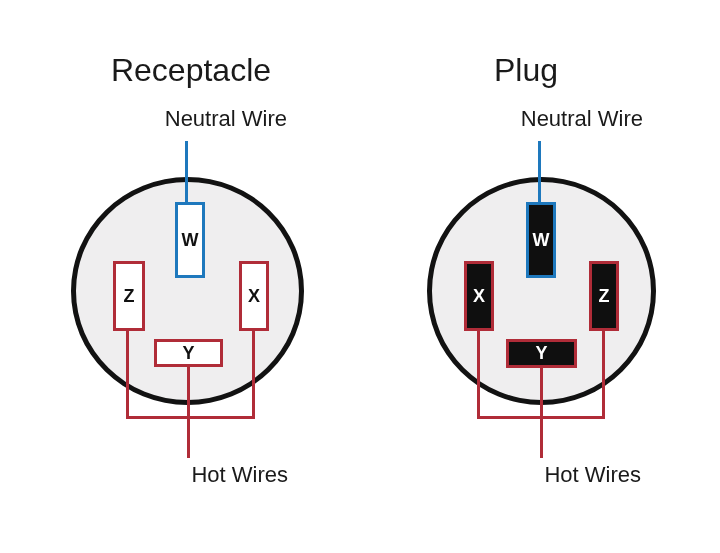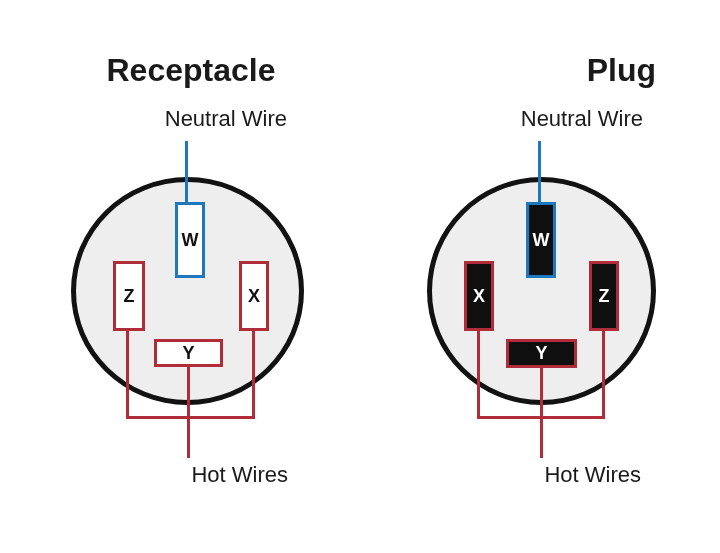--- a/index.html
+++ b/index.html
@@ -8,21 +8,21 @@
     background:#ffffff;
   }
   .stage{
     position:relative;
     width:720px;height:553px;
     background:var(--background,#fff);
     overflow:hidden;
   }
   .abs{position:absolute;box-sizing:border-box;}
   .title{
-    font-size:32px;font-weight:bold;color:#1a1a1a;
+    font-size:32px;font-weight:normal;color:#1a1a1a;
     text-align:center;letter-spacing:0px;
   }
   .wire-label{
     font-size:22px;color:#1a1a1a;text-align:right;
   }
   .circle{
     border:5px solid var(--outline,#121212);
     border-radius:50%;
     background:var(--circleFill,#efeeef);
   }
@@ -64,21 +64,21 @@
     <div class="abs slot border-blue" style="left:175px;top:202px;width:30px;height:76px;">W</div>
     <div class="abs slot border-red" style="left:113px;top:261px;width:32px;height:70px;">Z</div>
     <div class="abs slot border-red" style="left:239px;top:261px;width:30px;height:70px;">X</div>
     <div class="abs slot border-red" style="left:154px;top:339px;width:69px;height:28px;">Y</div>
 
     <div class="abs wire-label" style="left:88px;top:462px;width:200px;">Hot Wires</div>
   </div>
 
   <div class="abs" style="left:360px;top:0;width:360px;height:553px;">
 
-    <div class="abs title" style="left:96px;top:52px;width:200px;text-align:right;">Plug</div>
+    <div class="abs title" style="left:66px;top:52px;width:200px;">Plug</div>
 
     <div class="abs wire-label" style="left:83px;top:106px;width:200px;">Neutral Wire</div>
 
     <div class="abs circle" style="left:67px;top:177px;width:229px;height:228px;"></div>
 
     <div class="abs wire-v wire-blue" style="left:178px;top:141px;height:64px;"></div>
     <div class="abs wire-v wire-red" style="left:117px;top:331px;height:88px;"></div>
     <div class="abs wire-v wire-red" style="left:242px;top:331px;height:88px;"></div>
     <div class="abs wire-h wire-red" style="left:117px;top:416px;width:128px;"></div>
     <div class="abs wire-v wire-red" style="left:180px;top:367px;height:91px;"></div>

